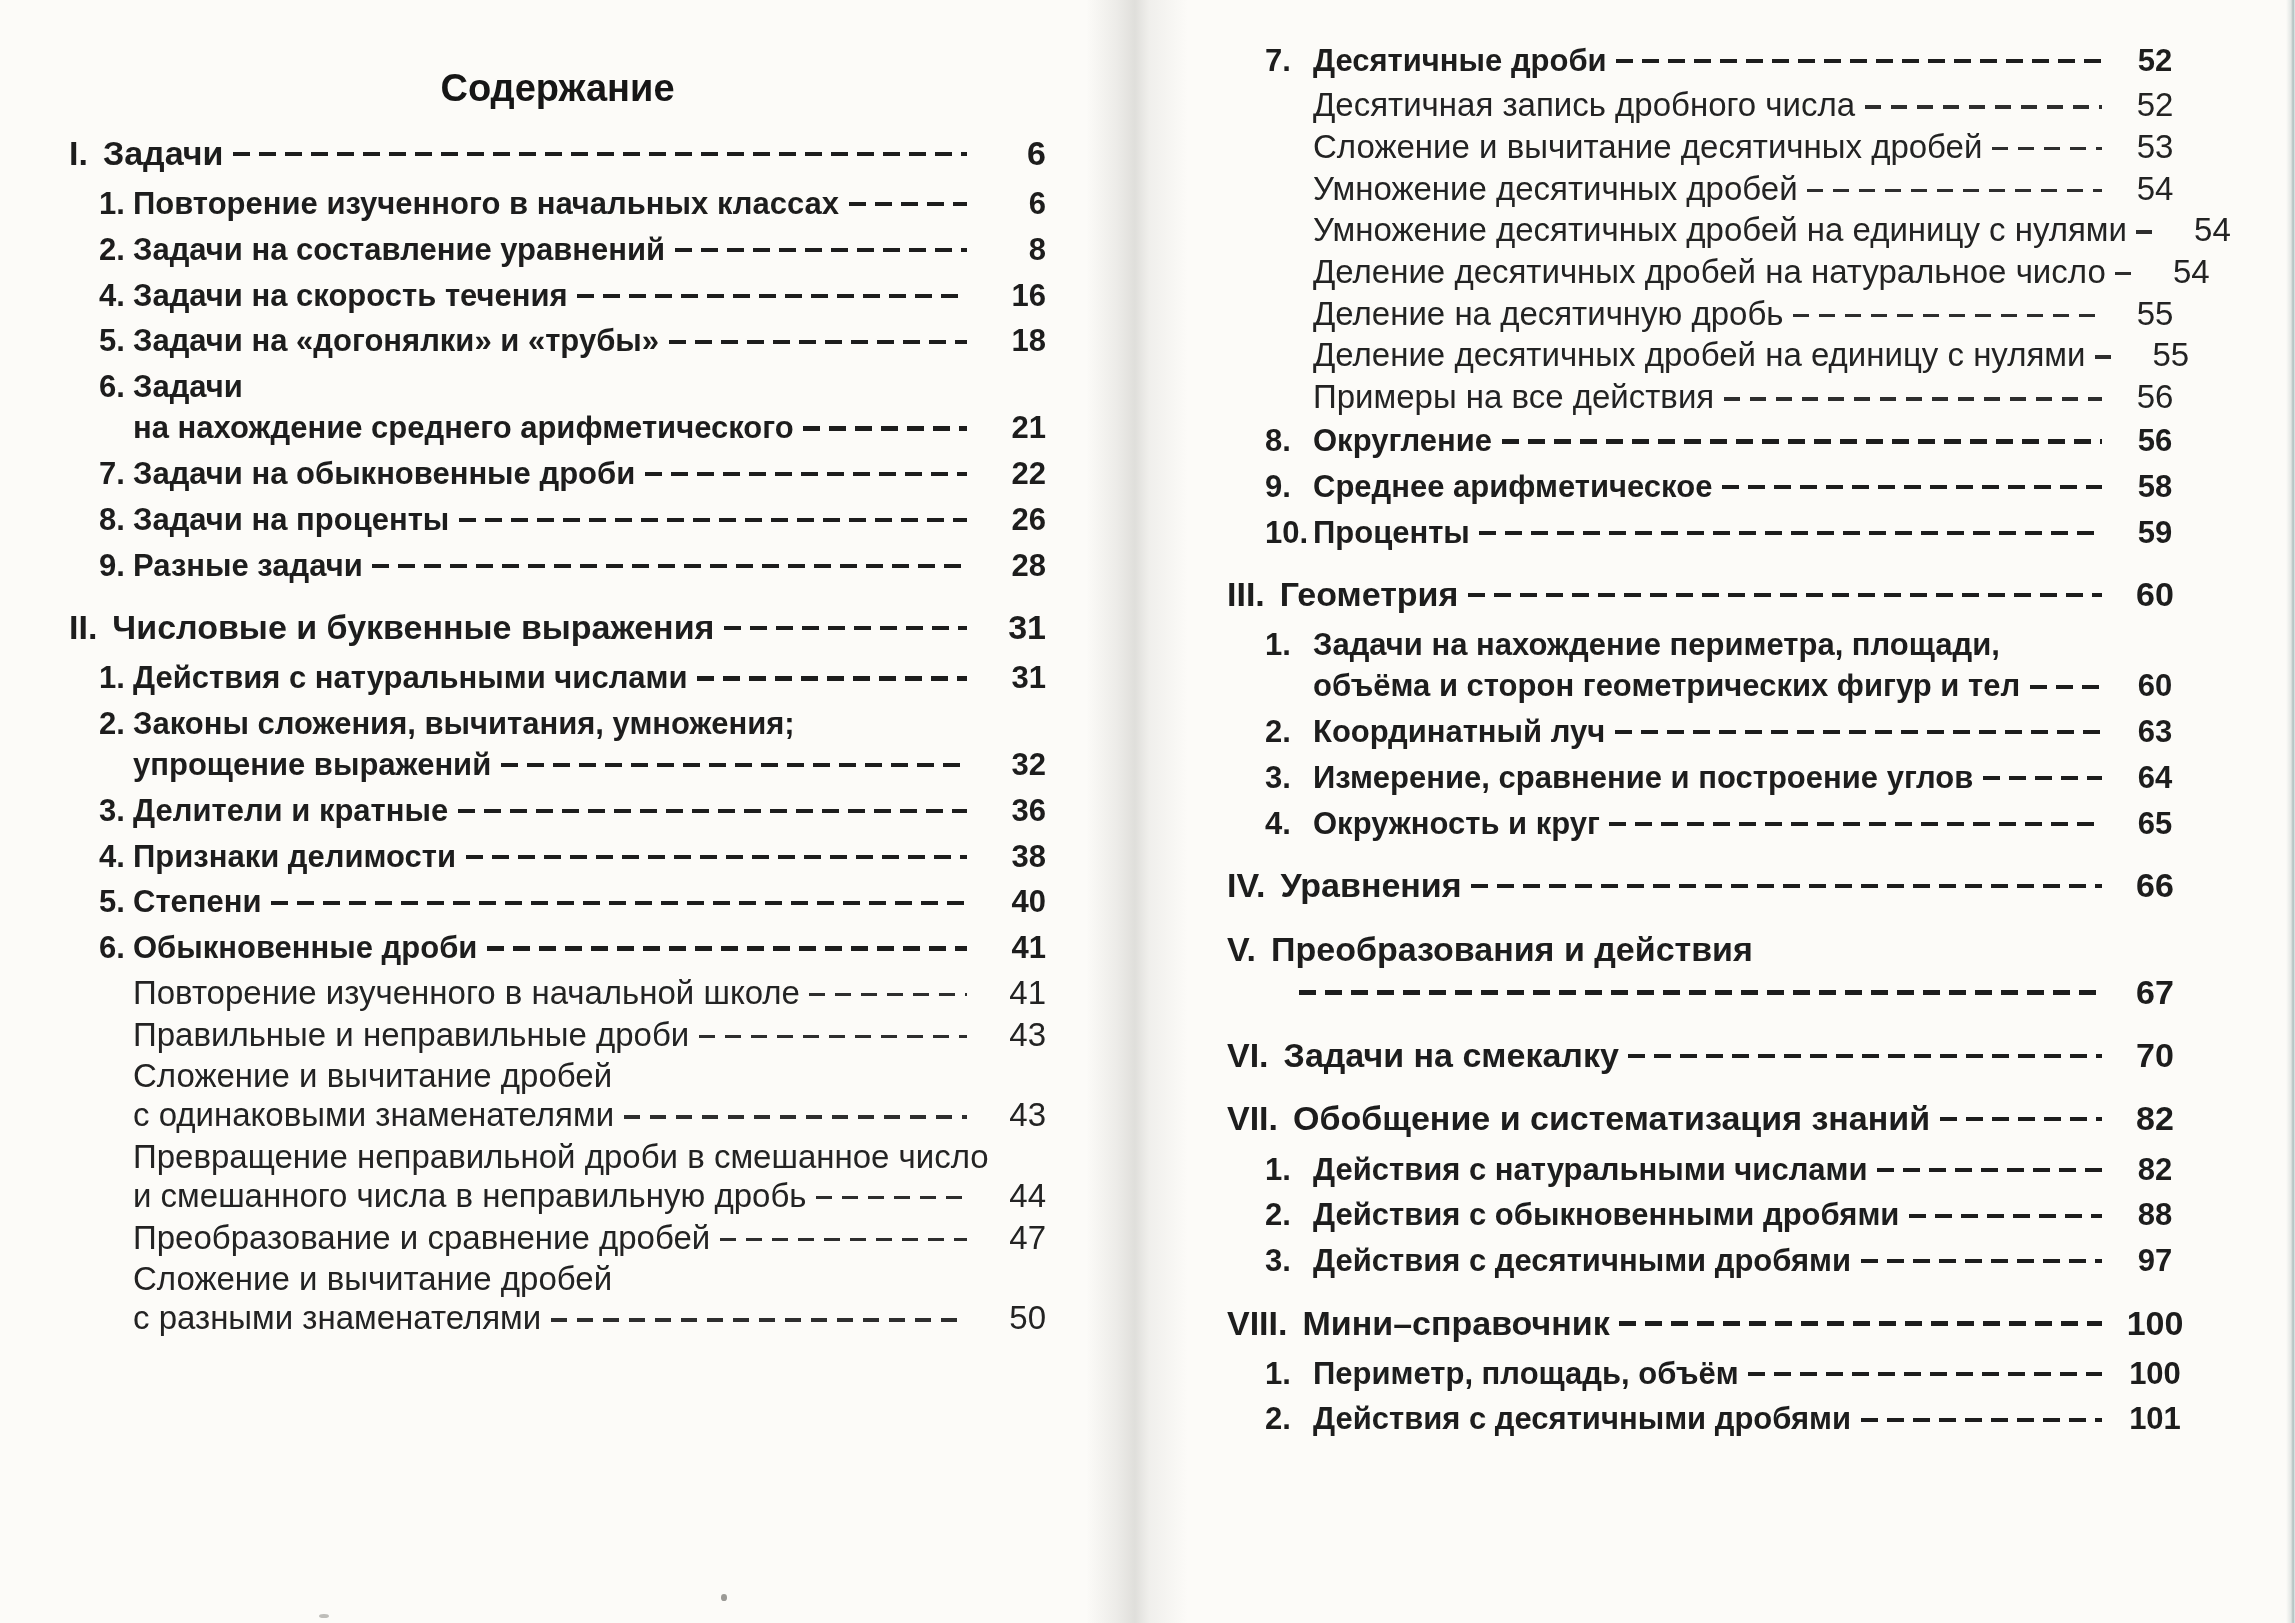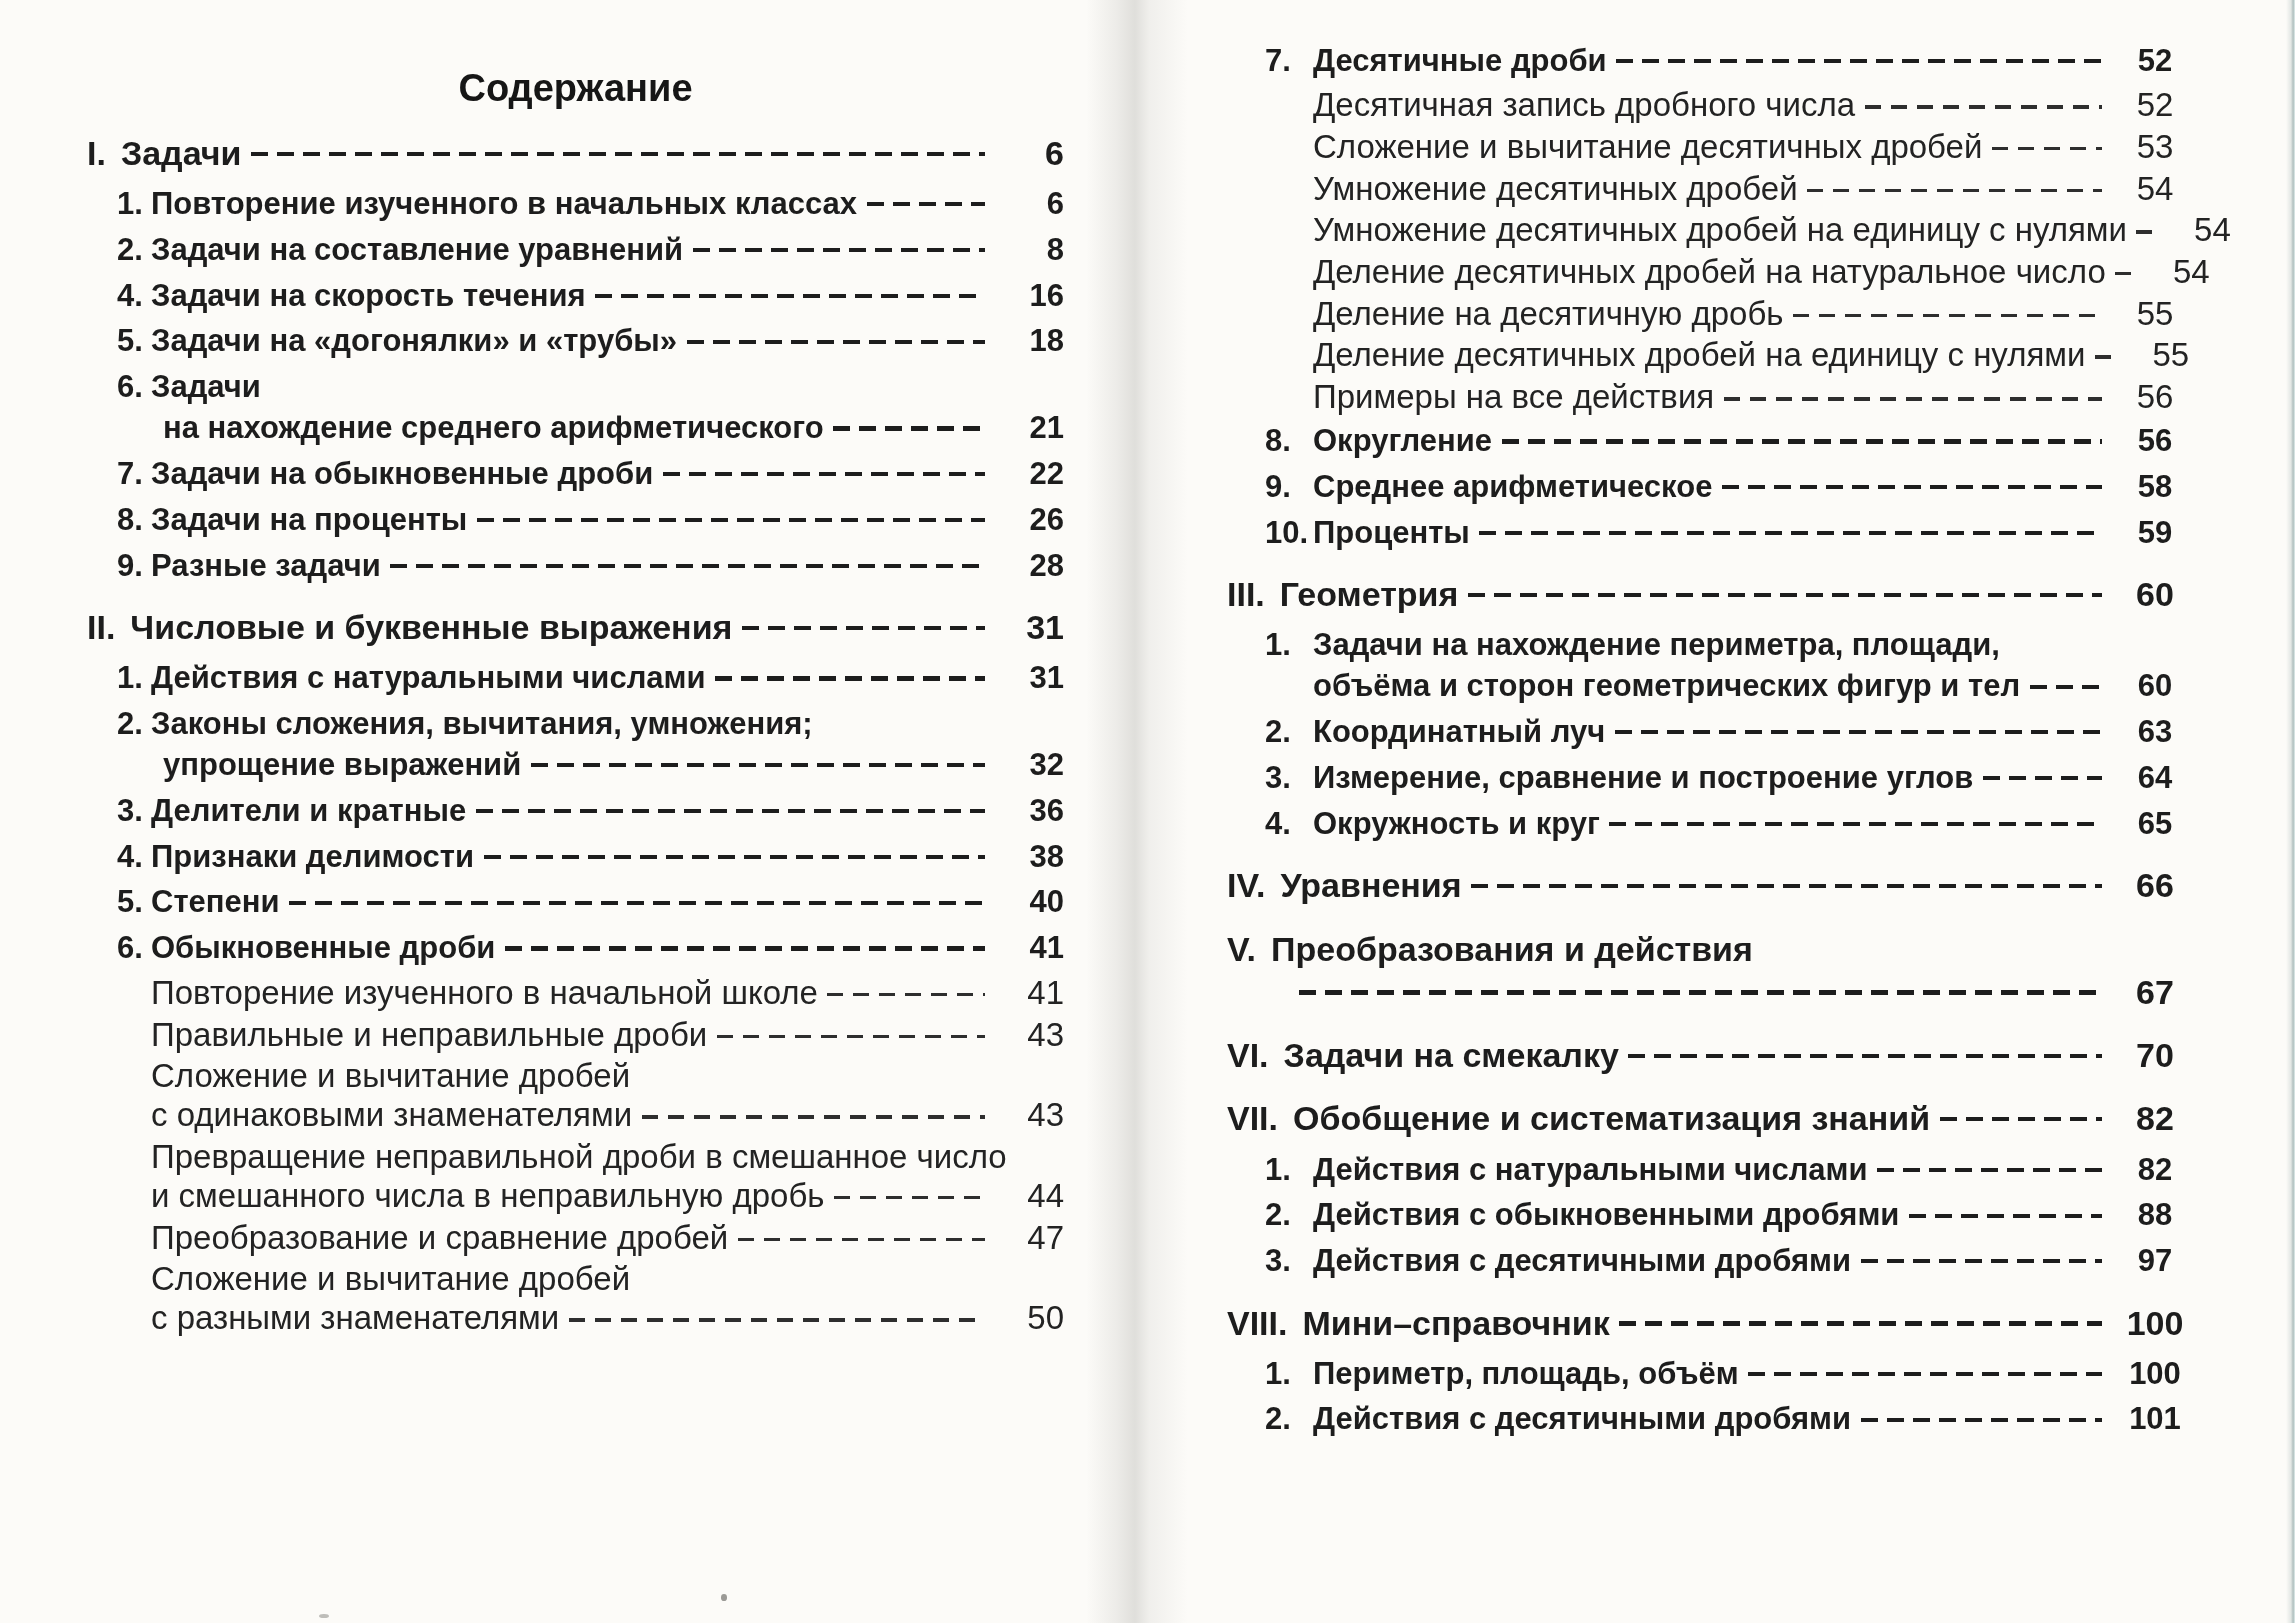--- a/index.html
+++ b/index.html
@@ -6,21 +6,21 @@
   body{background:#e8e7e3;}
   #scan{
     position:relative;
     width:2295px;height:1624px;
     background:#fcfbf8;
     overflow:hidden;
     font-family:"Liberation Sans","DejaVu Sans",sans-serif;
     color:#1d1d1d;
   }
   .page-col{position:absolute;top:28.5px;}
-  .col-left{left:87px;width:977px;}
+  .col-left{left:69px;width:977px;}
   .col-right{left:1227px;width:970px;}
 
   h1.toc-title{
     font-size:38px;line-height:48px;font-weight:700;
     text-align:center;margin:35px 0 9.5px 0;color:#161616;
   }
 
   .row{display:block;}
   .line{display:flex;align-items:flex-end;}
 
@@ -35,21 +35,21 @@
   .col-right .row.item{padding-left:38px;}
   .col-right .row.sub{padding-left:86px;}
 
   .num{flex:0 0 auto;}
   .col-left  .item .num{width:34px;}
   .col-right .item .num{width:48px;}
   .section .num{margin-right:15px;}
 
   .txt{flex:0 0 auto;white-space:nowrap;}
 
-  .col-left  .item .line.cont{margin-left:46px;}
+  .col-left  .item .line.cont{margin-left:34px;}
   .col-right .item .line.cont{margin-left:48px;}
   .section .line.cont{margin-left:62px;}
   .sub .line.cont{margin-left:0;align-items:flex-end;}
 
   .leader{
     flex:1 1 auto;min-width:23px;height:4.1px;
     margin:0 11px 17.7px 9.5px;
     align-self:flex-end;
     background:repeating-linear-gradient(90deg,#1d1d1d 0 17px,rgba(0,0,0,0) 17px 26px);
   }

